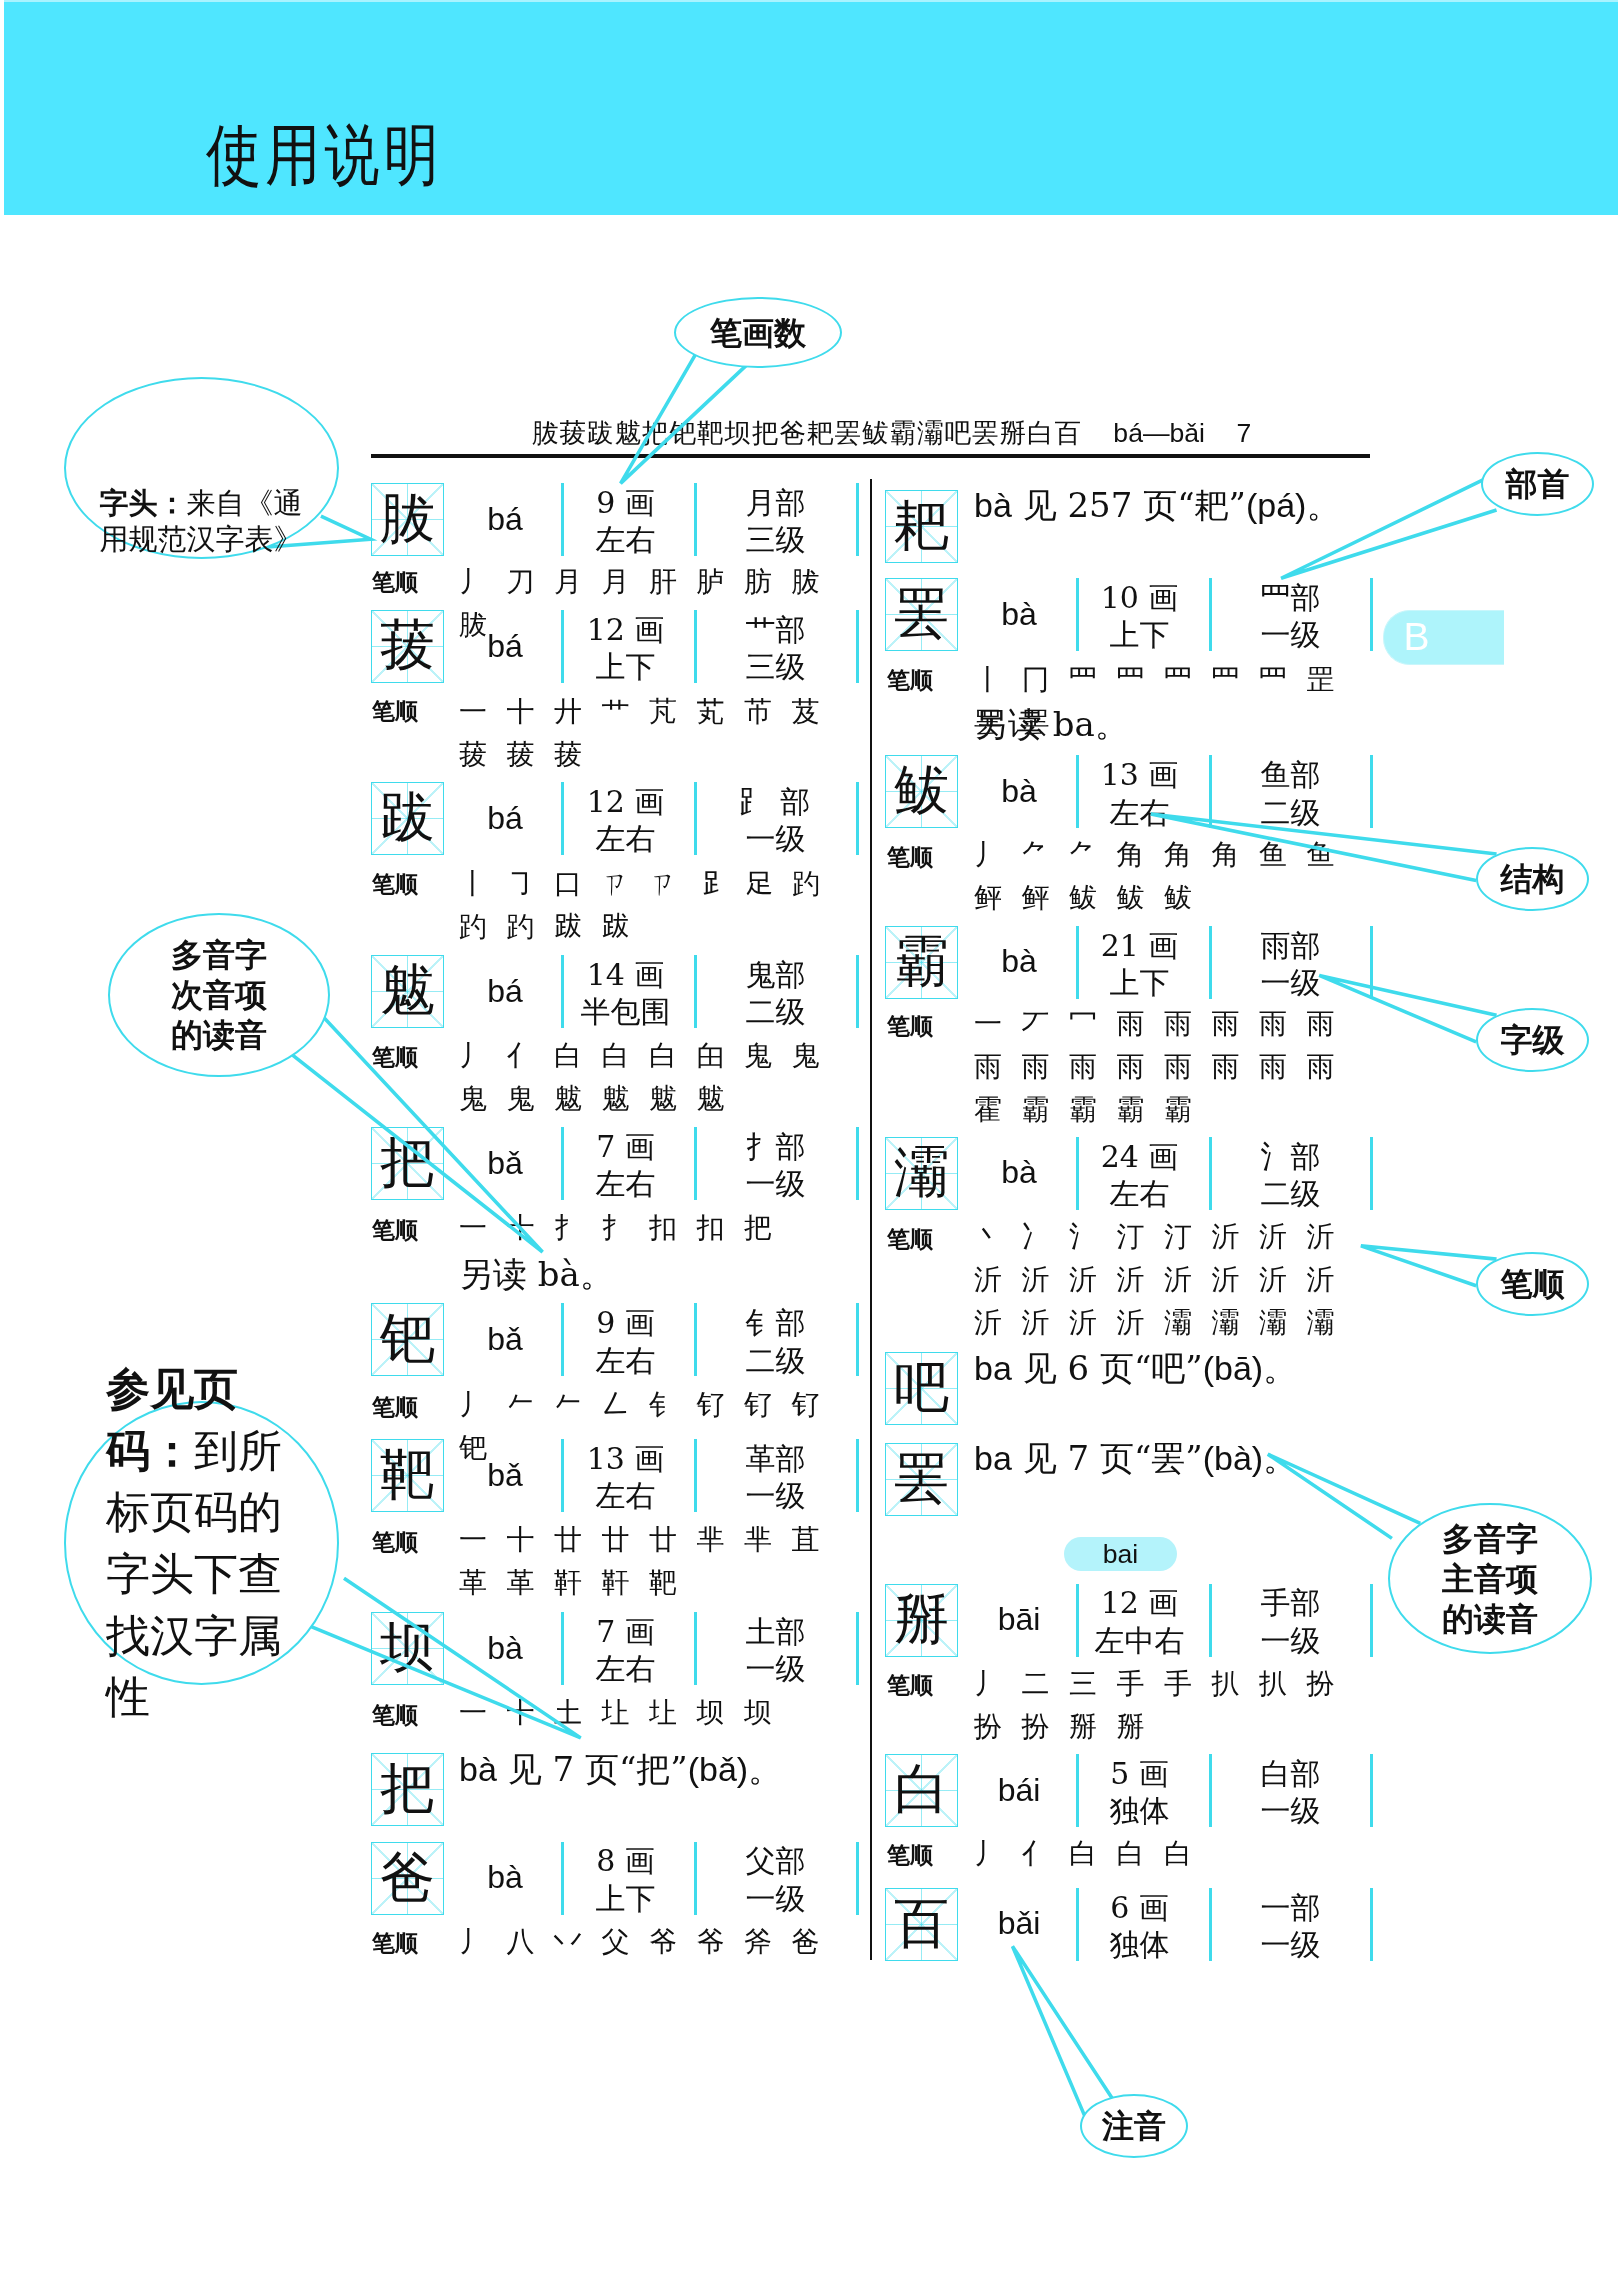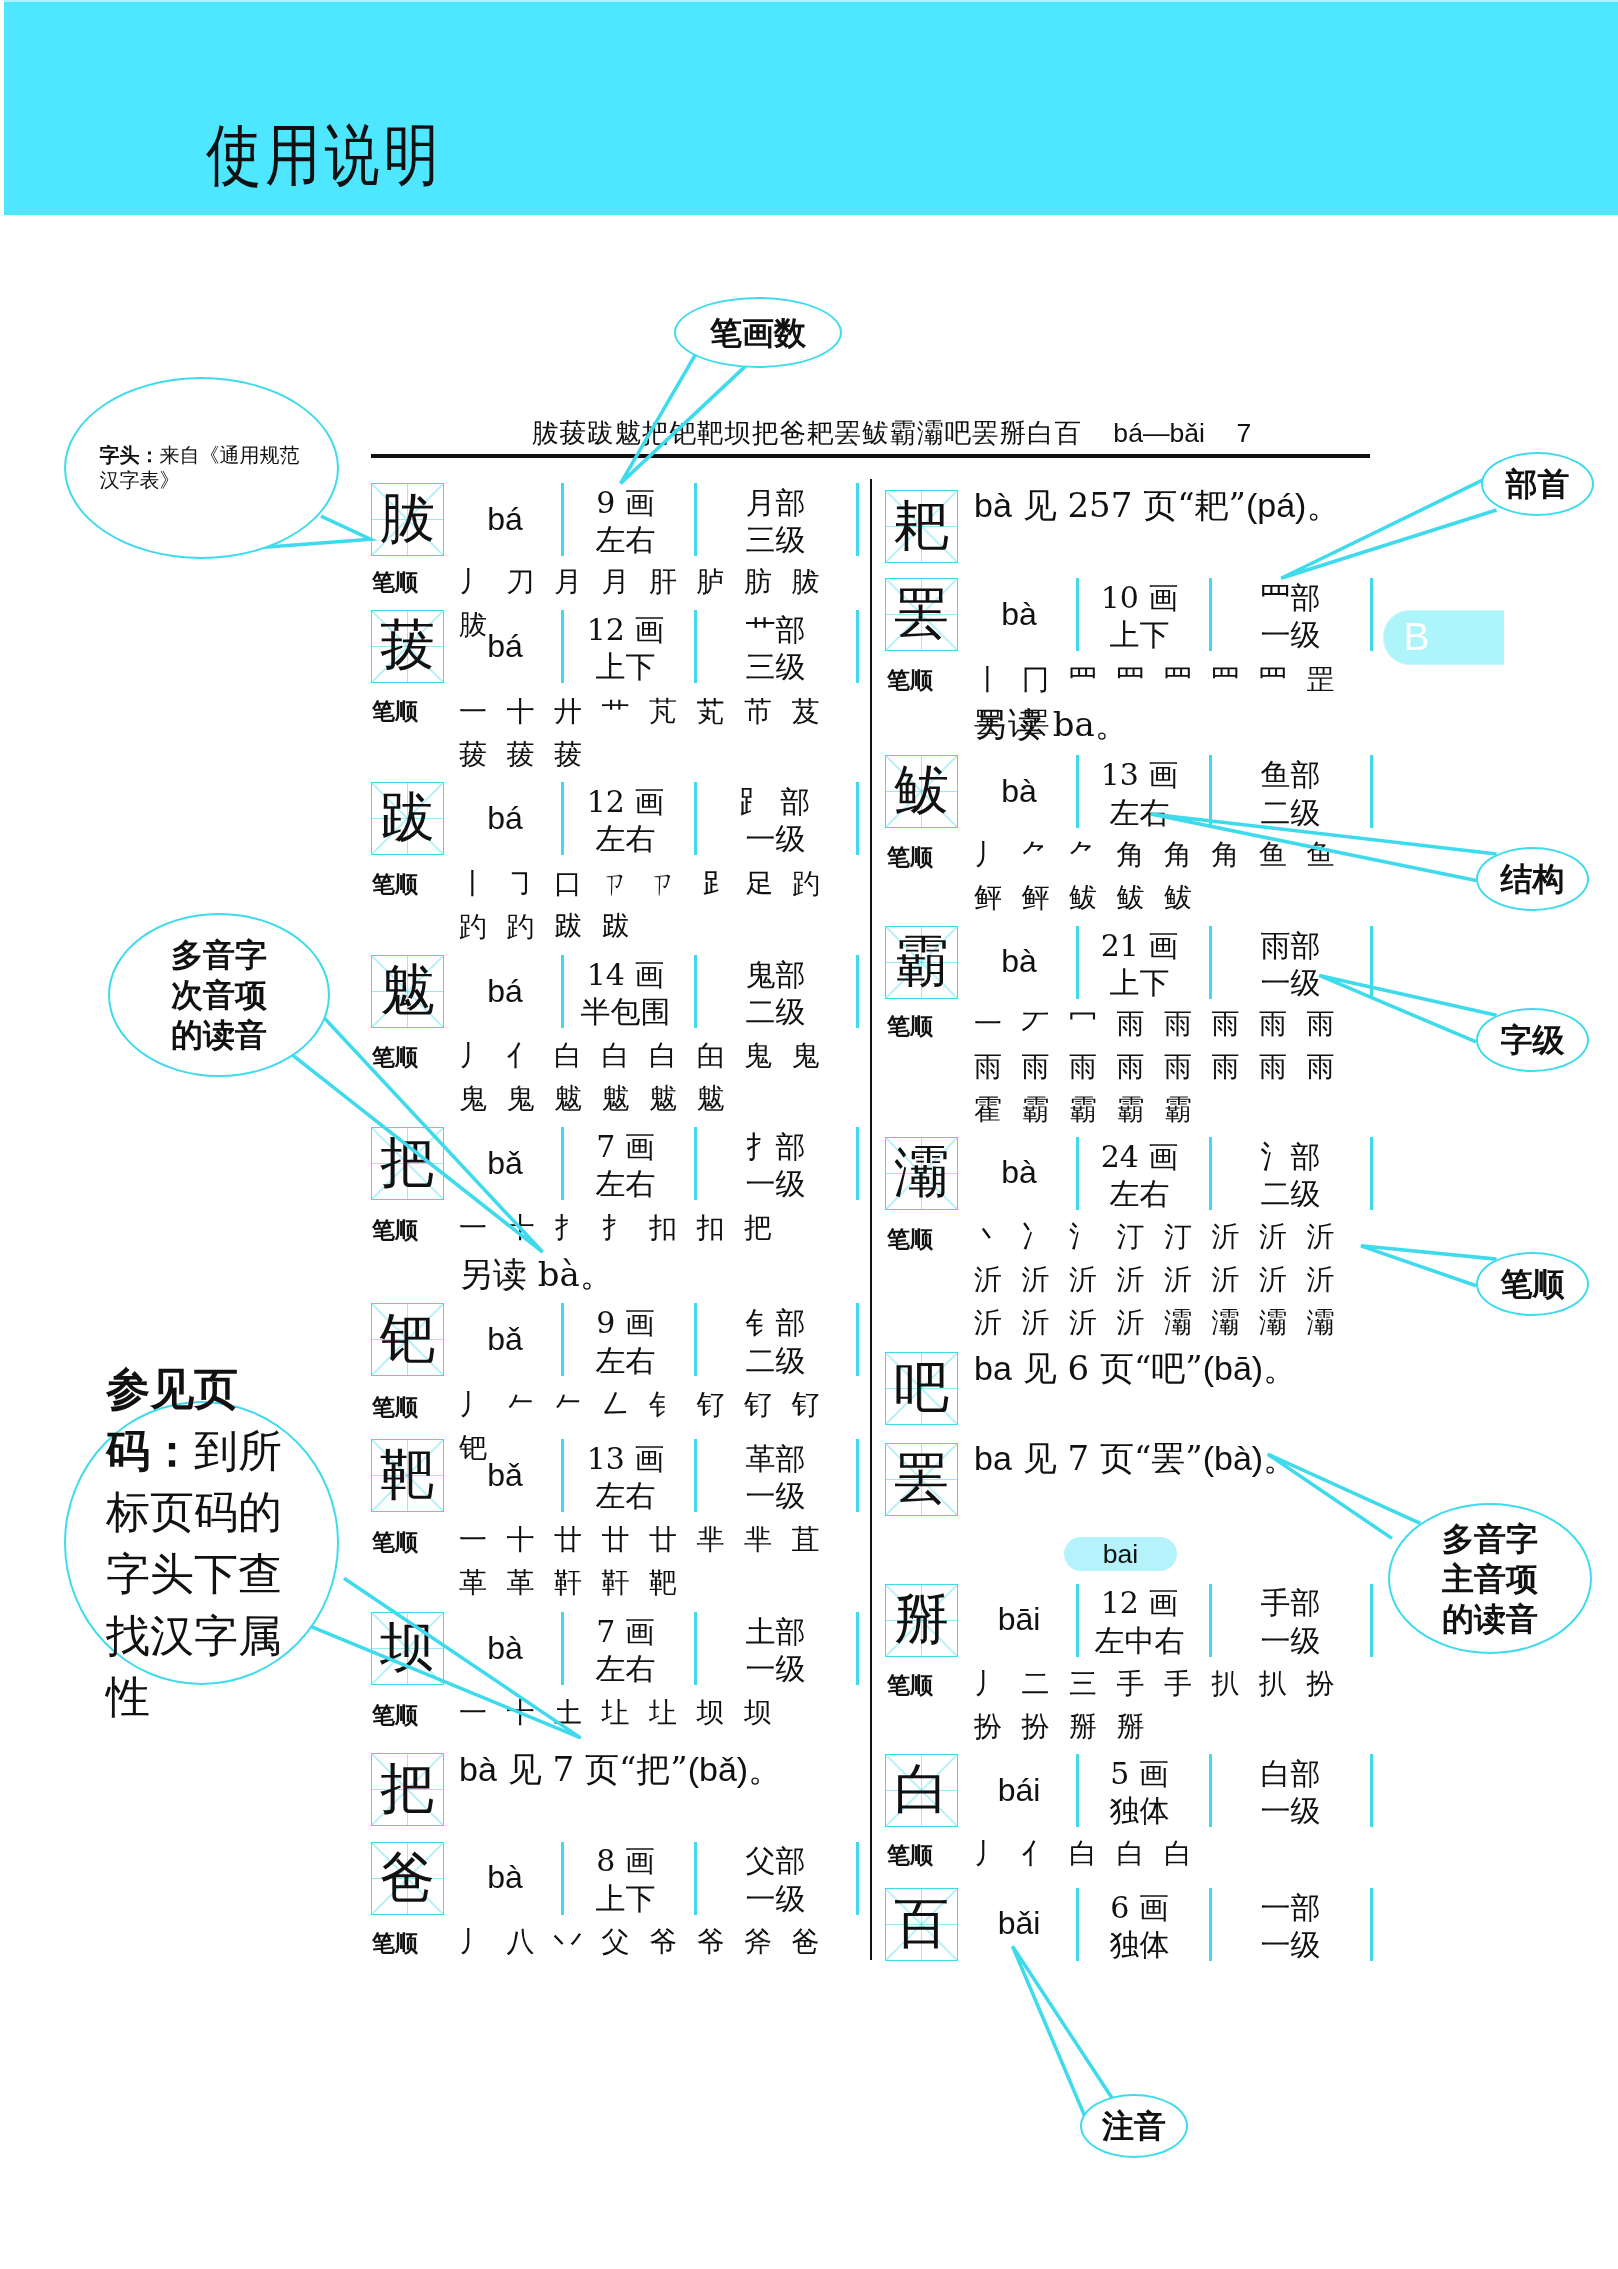--- a/index.html
+++ b/index.html
@@ -304,21 +304,21 @@
     <polyline points="1602,1718 1430,1640 1570,1735"></polyline>
 
     <polyline points="1260,2375 1142,2195 1225,2390"></polyline>
   </g>
 </svg>
 
 <div class="bubble" style="left:674px;top:297px;width:168px;height:71px;font-size:32px;">
   <span class="txt">笔画数</span>
 </div>
 
-<div class="bubble" style="left:64px;top:377px;width:275px;height:182px;font-size:20px;">
+<div class="bubble" style="left:64px;top:377px;width:275px;height:182px;font-size:29px;align-items:flex-end;">
   <span class="txt" style="width:204px;text-align:left;"><span>字头：</span><span class="plain">来自《通用规范汉字表》</span></span>
 </div>
 
 <div class="bubble" style="left:108px;top:913px;width:222px;height:164px;font-size:32px;">
   <span class="txt" style="width:110px;">多音字次音项的读音</span>
 </div>
 
 <div class="bubble" style="left:64px;top:1401px;width:275px;height:284px;font-size:44px;">
   <span class="txt" style="width:191px;text-align:left;line-height:1.4;"><span>参见页码：</span><span class="plain">到所标页码的字头下查找汉字属性</span></span>
 </div>

